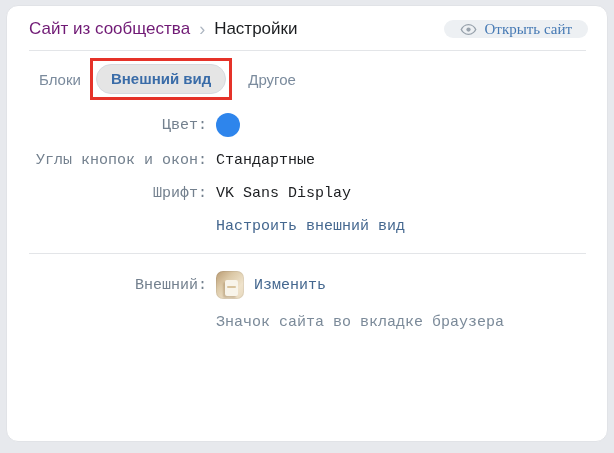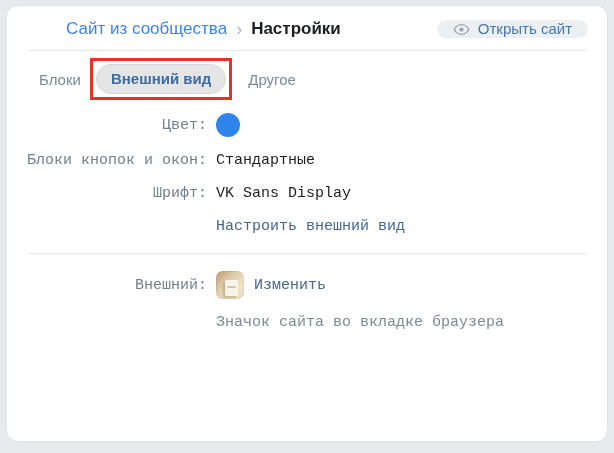--- a/index.html
+++ b/index.html
@@ -23,33 +23,33 @@
     display: flex;
     justify-content: space-between;
     align-items: center;
     padding: 13px 19px 11px 22px;
   }
   .breadcrumb {
     display: flex;
     align-items: center;
     font-size: 17px;
   }
-  .crumb-root { color: #3b82f6; cursor: pointer; margin-left: 37px; }
+  .crumb-root { color: #701a75; cursor: pointer; }
   .crumb-sep { color: #aeb7c2; margin: 0 9px; font-size: 18px; line-height: 1; }
   .crumb-sep::before { content: "›"; }
-  .crumb-current { color: #1c1e21; font-weight: 700; }
+  .crumb-current { color: #1c1e21; font-weight: 400; }
   .open-site-btn {
     display: flex;
     align-items: center;
     gap: 8px;
     background: #edf0f3;
     border: none;
     border-radius: 9px;
     padding: 0 16px;
-    font-family: Liberation Sans, sans-serif;
+    font-family: Liberation Serif, serif;
     font-size: 15px;
     font-weight: 500;
     color: #4579b4;
     cursor: pointer;
     line-height: 18px;
   }
   .eye-icon { display: inline-flex; width: 17px; height: 17px; }
   .divider {
     height: 1px;
     background: #e3e5e8;
@@ -173,21 +173,21 @@
   </div>
 
   <div class="form">
 
     <div class="row">
       <div class="label">Цвет:</div>
       <div class="color-swatch" style="background-color:#2e85ec"></div>
     </div>
 
     <div class="row">
-      <div class="label">Блоки кнопок и окон:</div>
+      <div class="label">Углы кнопок и окон:</div>
       <div class="value">Стандартные</div>
     </div>
 
 
     <div class="row">
       <div class="label">Шрифт:</div>
       <div class="value">VK Sans Display</div>
     </div>
 
     <div class="row">

